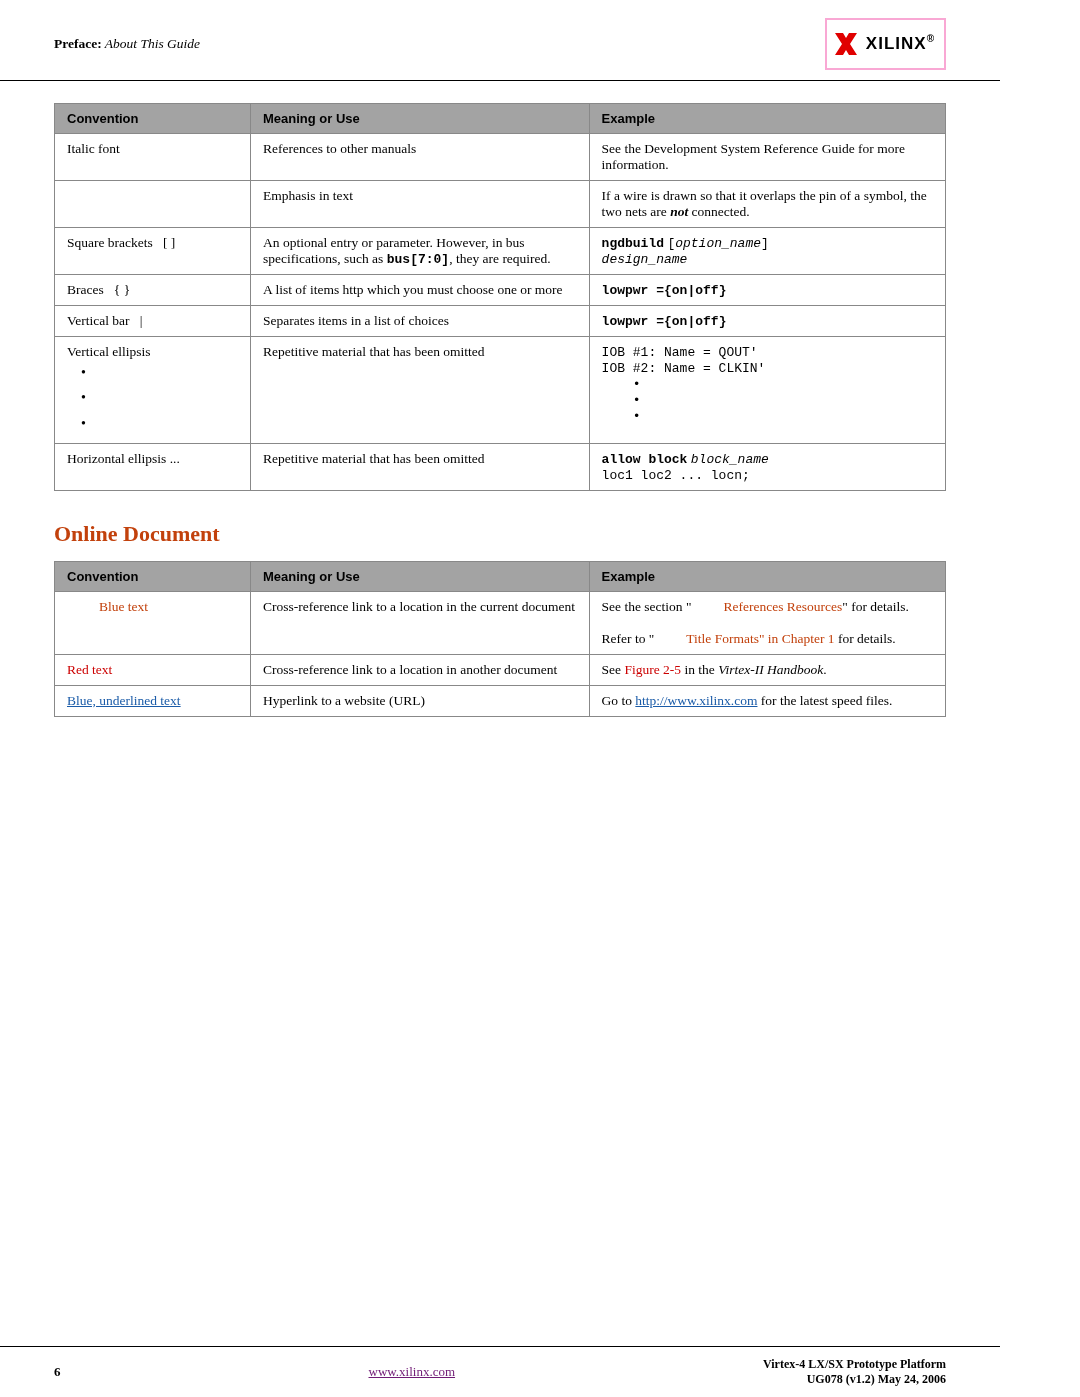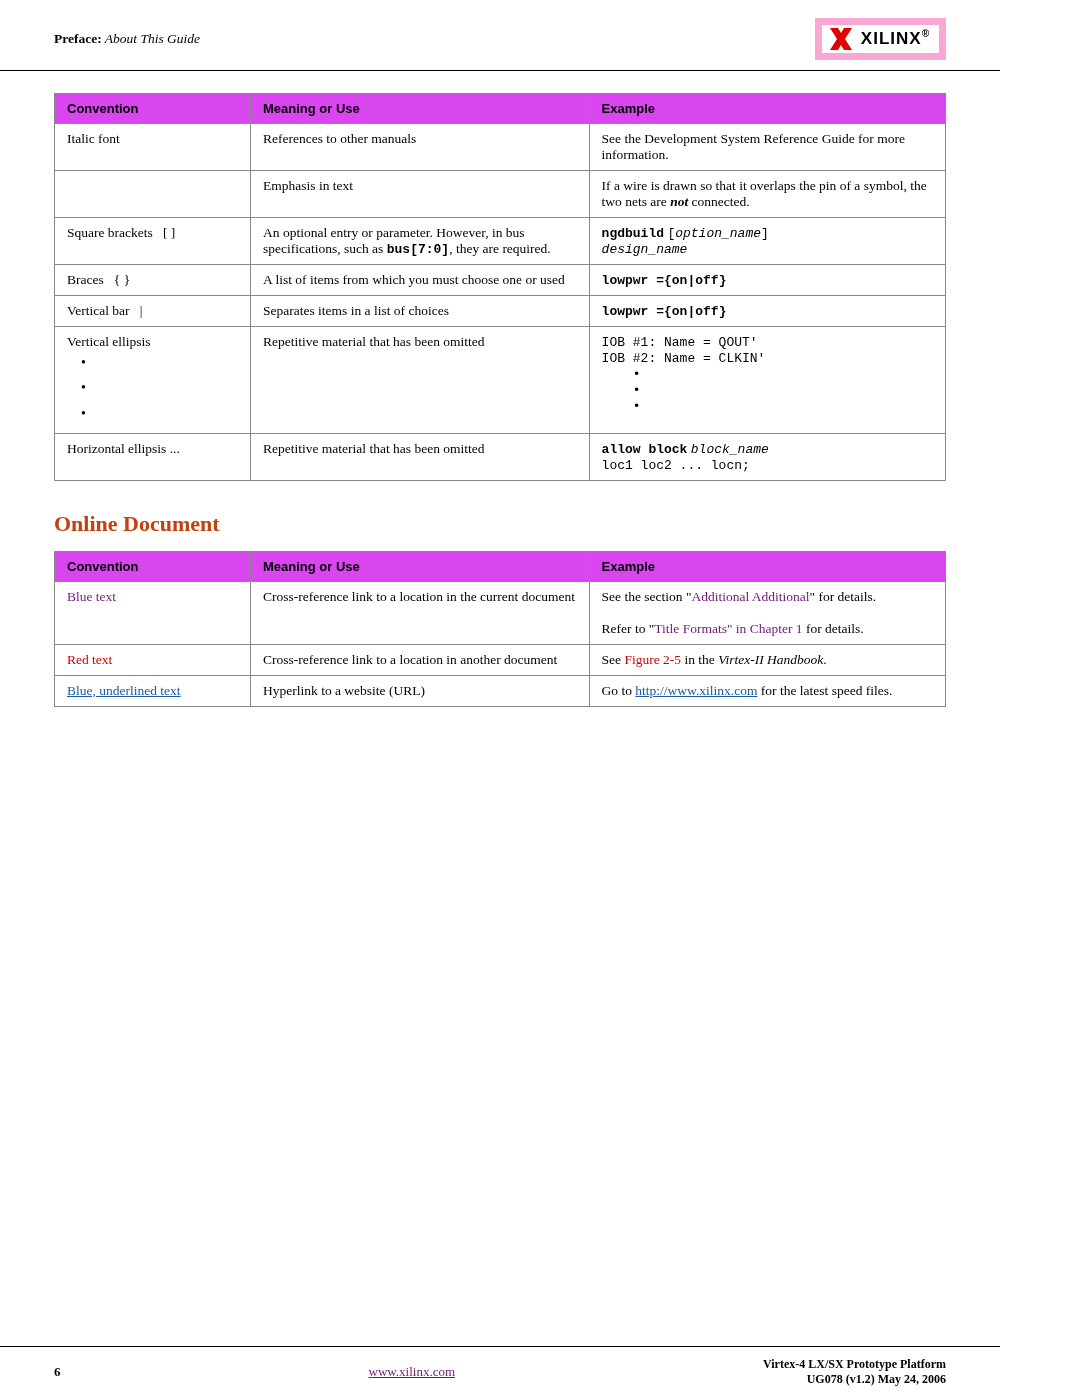--- a/index.html
+++ b/index.html
@@ -45,21 +45,21 @@
     }
 
     
     table {
       width: 100%;
       border-collapse: collapse;
       margin-bottom: 30px;
       font-size: 13.5px;
     }
     table th {
-      background: #d946ef;
+      background: #a3a3a3;
       font-weight: bold;
       font-family: Arial, sans-serif;
       font-size: 13px;
       padding: 7px 12px;
       border: 1px solid #888;
       text-align: left;
     }
     table td {
       padding: 7px 12px;
       border: 1px solid #888;
@@ -93,21 +93,21 @@
       margin-bottom: 14px;
       margin-top: 10px;
     }
     .section-intro {
       margin-bottom: 14px;
       font-size: 13.5px;
     }
 
     
     .italic-text { }
-    .blue-link { color: #701a75; }
+    .blue-link { color: #c2410c; margin-left: 32px; }
     .red-link { color: #cc0000; }
     .blue-underline { color: #1a5ba8; text-decoration: underline; }
 
     
     .vert-dots {
       display: block;
       line-height: 1.8;
       font-size: 14px;
     }
 
@@ -129,22 +129,22 @@
       text-align: right;
       font-weight: bold;
       font-size: 12px;
     }
     .footer-page {
       font-weight: bold;
     }
 
     
     .logo-box {
-      border: 7px solid #f9a8d4;
-      padding: 3px 8px;
+      border: 2px solid #f9a8d4;
+      padding: 13px 8px;
       display: flex;
       align-items: center;
     }
   </style>
 </head>
 <body>
 
 <div class="page">
 
   <div class="page-header">
@@ -192,21 +192,21 @@
           <td>Square brackets &nbsp; [ ]</td>
           <td>An optional entry or parameter. However, in bus specifications, such as <span class="bold-mono">bus[7:0]</span>, they are required.</td>
           <td>
             <span class="bold-mono">ngdbuild</span> <span class="mono">[<span class="mono-italic">option_name</span>]</span><br>
             <span class="mono-italic">design_name</span>
           </td>
         </tr>
 
         <tr>
           <td>Braces &nbsp; { }</td>
-          <td>A list of items from which you must choose one or used</td>
+          <td>A list of items http which you must choose one or more</td>
           <td>
             <span class="bold-mono">lowpwr ={<strong>on</strong>|<strong>off</strong>}</span>
           </td>
         </tr>
 
         <tr>
           <td>Vertical bar &nbsp; |</td>
           <td>Separates items in a list of choices</td>
           <td>
             <span class="bold-mono">lowpwr ={<strong>on</strong>|<strong>off</strong>}</span>
@@ -254,21 +254,21 @@
         </tr>
       </thead>
       <tbody>
 
         <tr>
           <td>
             <span class="blue-link">Blue text</span>
           </td>
           <td>Cross-reference link to a location in the current document</td>
           <td>
-            See the section "<span class="blue-link">Additional Additional</span>" for details.<br><br>
+            See the section "<span class="blue-link">References Resources</span>" for details.<br><br>
             Refer to "<span class="blue-link">Title Formats" in Chapter 1</span> for details.
           </td>
         </tr>
 
         <tr>
           <td>
             <span class="red-link">Red text</span>
           </td>
           <td>Cross-reference link to a location in another document</td>
           <td>

